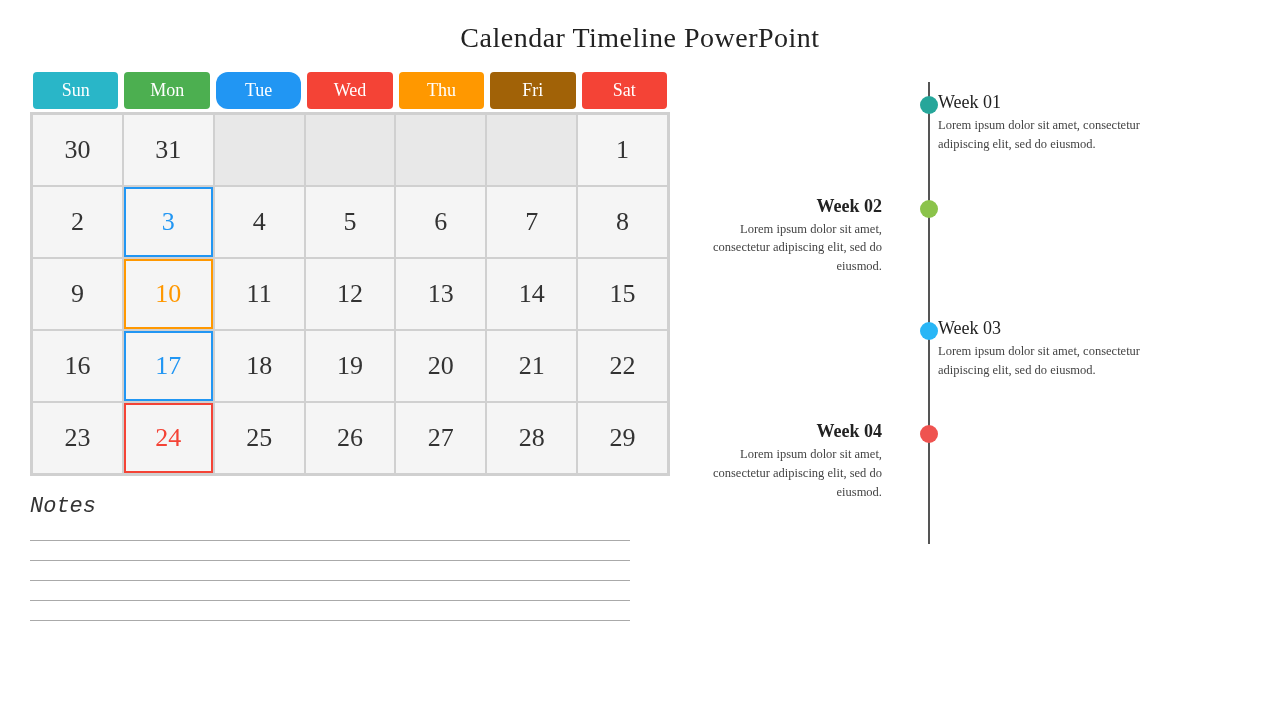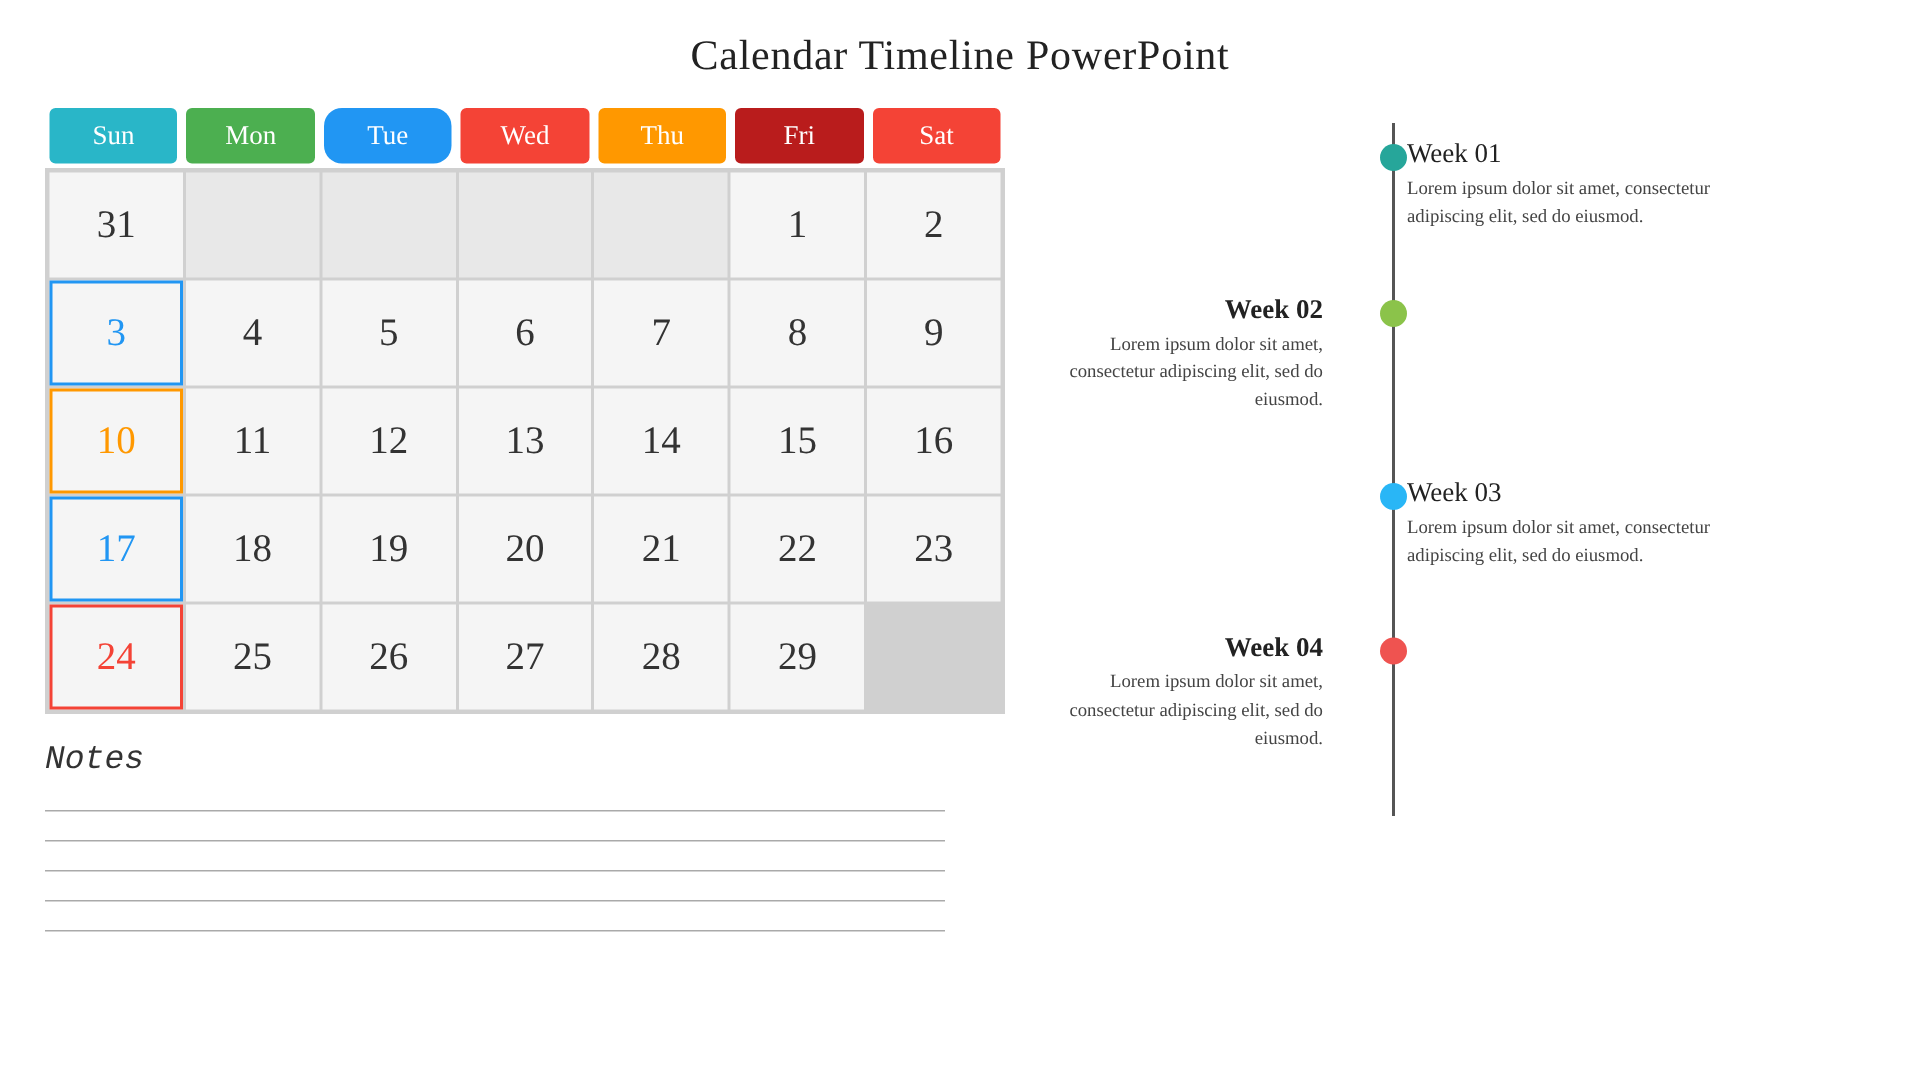--- a/index.html
+++ b/index.html
@@ -48,21 +48,21 @@
       font-size: 18px;
       font-weight: normal;
       border-radius: 4px;
       margin: 0 3px;
     }
     .day-header.sun  { background: #29b6c8; }
     .day-header.mon  { background: #4caf50; }
     .day-header.tue  { background: #2196f3; border-radius: 12px; }
     .day-header.wed  { background: #f44336; }
     .day-header.thu  { background: #ff9800; }
-    .day-header.fri  { background: #b91c1c; }
+    .day-header.fri  { background: #a16207; }
     .day-header.sat  { background: #f44336; }
 
     .calendar-grid {
       background: #d0d0d0;
       border: 1px solid #d0d0d0;
       display: grid;
       grid-template-columns: repeat(7, 1fr);
       gap: 2px;
       margin-top: 3px;
       padding: 2px;
@@ -204,20 +204,21 @@
       <div class="day-headers" id="day-headers-container">
           <div class="day-header sun">Sun</div>
           <div class="day-header mon">Mon</div>
           <div class="day-header tue">Tue</div>
           <div class="day-header wed">Wed</div>
           <div class="day-header thu">Thu</div>
           <div class="day-header fri">Fri</div>
           <div class="day-header sat">Sat</div>
         </div>
       <div class="calendar-grid" id="calendar-grid-container">
+          <div class="cal-cell">30</div>
           <div class="cal-cell">31</div>
           <div class="cal-cell empty"></div>
           <div class="cal-cell empty"></div>
           <div class="cal-cell empty"></div>
           <div class="cal-cell empty"></div>
           <div class="cal-cell">1</div>
           <div class="cal-cell">2</div>
           <div class="cal-cell highlighted-blue">3</div>
           <div class="cal-cell">4</div>
           <div class="cal-cell">5</div>

